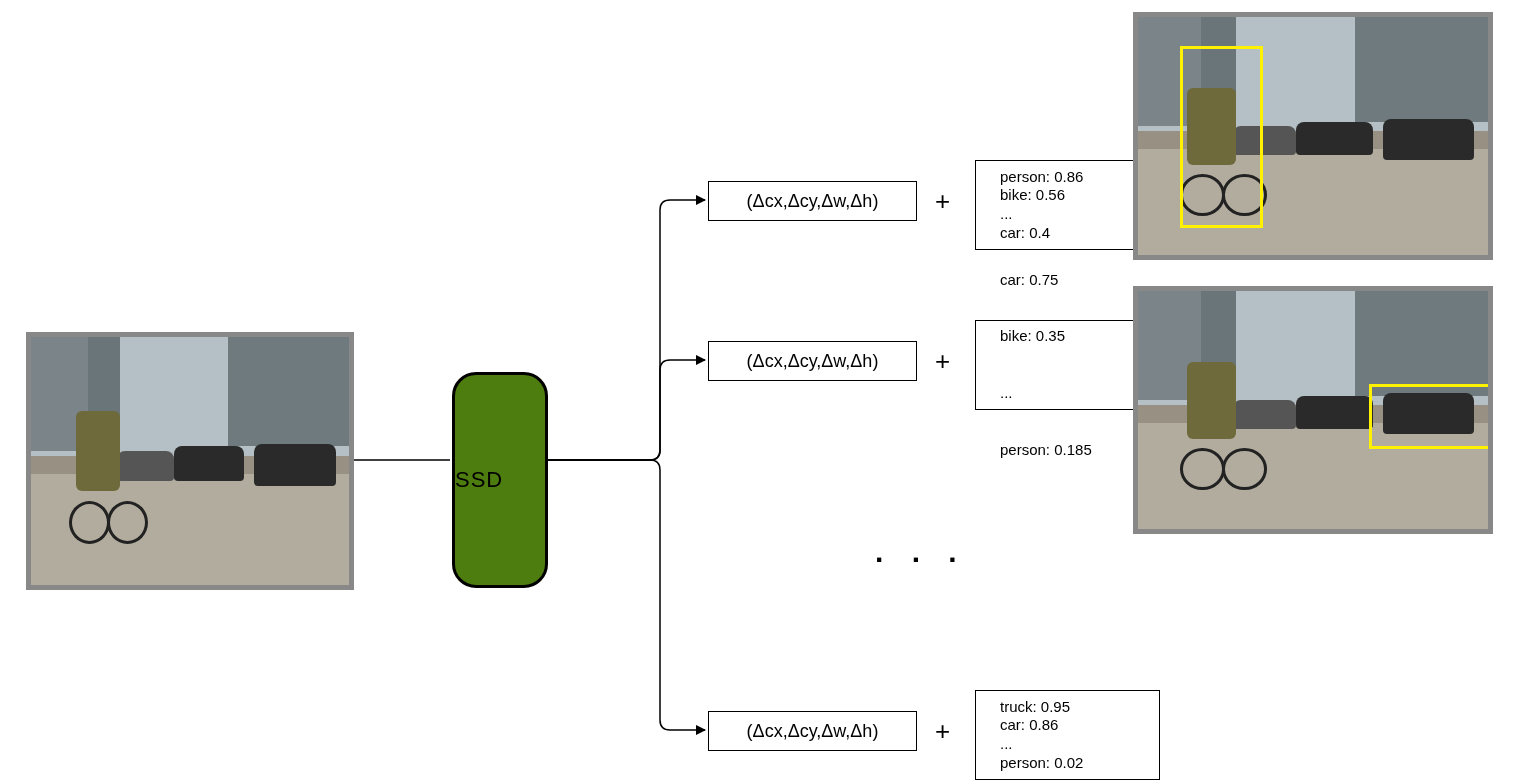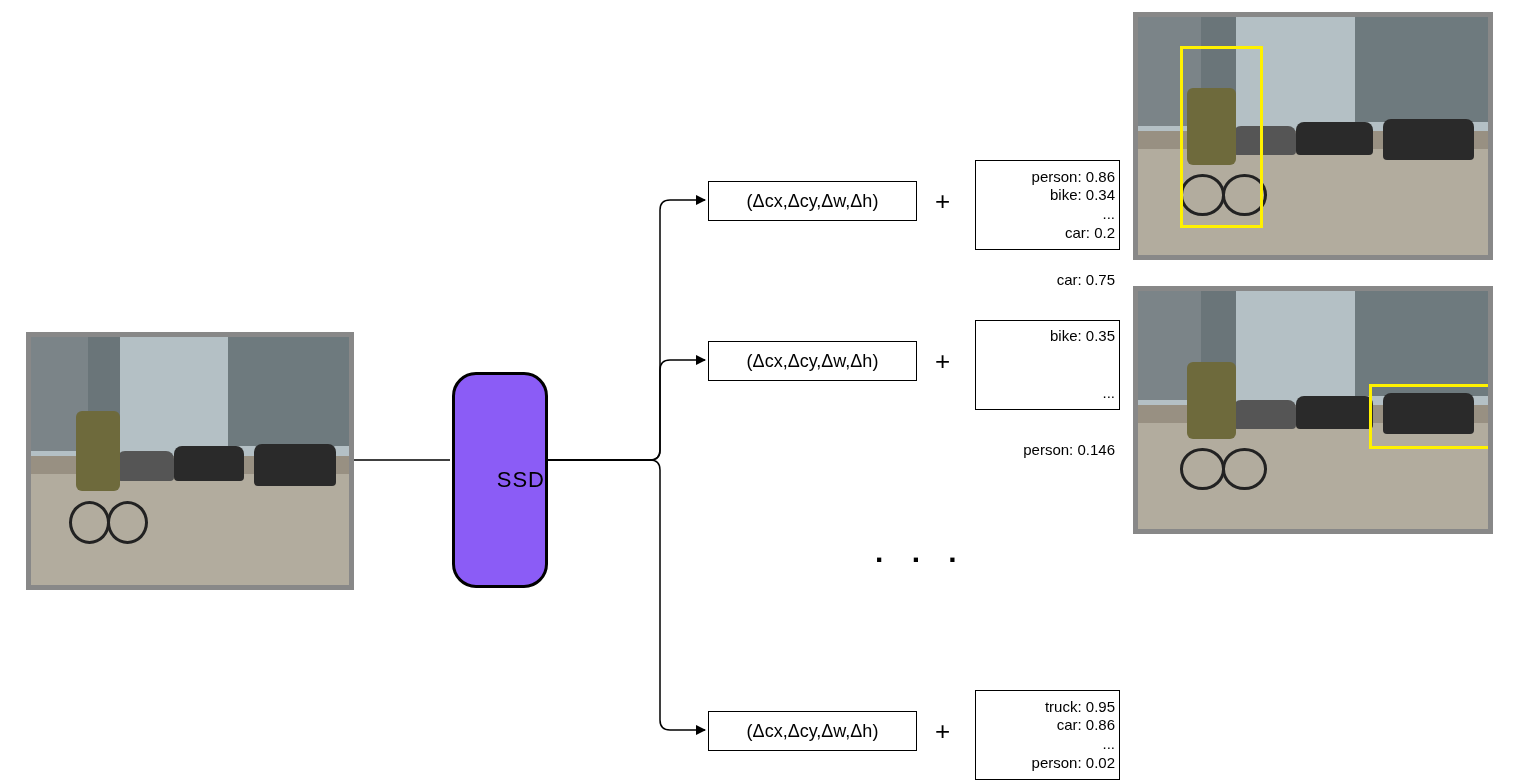--- a/index.html
+++ b/index.html
@@ -28,24 +28,24 @@
   .scene-road::after { content:""; position:absolute; left:0; right:0; top:0; height:14%; background:#7d7466; opacity:.5; }
   .building { position:absolute; top:0; background:#7b8488; }
   .car-shape { position:absolute; background:#2a2a2a; border-radius:8px 8px 4px 4px; }
   .cyclist { position:absolute; background:#6e6a3c; border-radius:6px; }
   .wheel { position:absolute; border:3px solid #222; border-radius:50%; background:transparent; }
 
   .ssd-box {
     position: absolute;
     border: 3px solid #000;
     border-radius: 24px;
-    background: #8b5cf6;
+    background: #4d7c0f;
     display: flex;
     align-items: center;
-    justify-content: flex-end;
+    justify-content: flex-start;
     font-size: 22px;
     letter-spacing: 1px;
   }
 
   .delta-box {
     position: absolute;
     border: 1.5px solid #000;
     background: #fff;
     display: flex;
     align-items: center;
@@ -54,22 +54,22 @@
     padding: 0 6px;
     white-space: nowrap;
   }
 
   .score-box {
     position: absolute;
     border: 1.5px solid #000;
     background: #fff;
     font-size: 15px;
     line-height: 1.25;
-    padding: 4px 4px;
-    text-align: right;
+    padding: 4px 24px;
+    text-align: left;
     display: flex;
     flex-direction: column;
     justify-content: center;
   }
 
   .plus {
     position: absolute;
     font-size: 26px;
     font-weight: 400;
   }
@@ -133,23 +133,23 @@
   <div class="ssd-box" style="left:452px; top:372px; width:90px; height:210px;">
     <span>SSD</span>
   </div>
 
   <div class="delta-box" style="left:708px; top:181px; width:195px; height:38px;">
     <span>(Δcx,Δcy,Δw,Δh)</span>
   </div>
   <div class="plus" style="left:935px; top:186px;">+</div>
   <div class="score-box" style="left:975px; top:160px; width:135px; height:80px;">
     <div>person: 0.86</div>
-    <div>bike: 0.34</div>
+    <div>bike: 0.56</div>
     <div>...</div>
-    <div>car: 0.2</div>
+    <div>car: 0.4</div>
   </div>
 
   <div class="img-frame" style="left:1133px; top:12px; width:350px; height:238px;">
     <div class="scene-sky"></div>
     <div class="scene-road"></div>
     <div class="building" style="left:0; width:18%; height:46%;"></div>
     <div class="building" style="left:18%; width:10%; height:40%; background:#6a7579;"></div>
     <div class="building" style="left:62%; width:38%; height:44%; background:#6e7a7e;"></div>
     <div class="car-shape" style="left:45%; top:44%; width:22%; height:14%;"></div>
     <div class="car-shape" style="left:70%; top:43%; width:26%; height:17%;"></div>
@@ -161,21 +161,21 @@
   </div>
 
   <div class="delta-box" style="left:708px; top:341px; width:195px; height:38px;">
     <span>(Δcx,Δcy,Δw,Δh)</span>
   </div>
   <div class="plus" style="left:935px; top:346px;">+</div>
   <div class="score-box" style="left:975px; top:320px; width:135px; height:80px;gap:38px;">
     <div>car: 0.75</div>
     <div>bike: 0.35</div>
     <div>...</div>
-    <div>person: 0.146</div>
+    <div>person: 0.185</div>
   </div>
 
   <div class="img-frame" style="left:1133px; top:286px; width:350px; height:238px;">
     <div class="scene-sky"></div>
     <div class="scene-road"></div>
     <div class="building" style="left:0; width:18%; height:46%;"></div>
     <div class="building" style="left:18%; width:10%; height:40%; background:#6a7579;"></div>
     <div class="building" style="left:62%; width:38%; height:44%; background:#6e7a7e;"></div>
     <div class="car-shape" style="left:45%; top:44%; width:22%; height:14%;"></div>
     <div class="car-shape" style="left:70%; top:43%; width:26%; height:17%;"></div>

